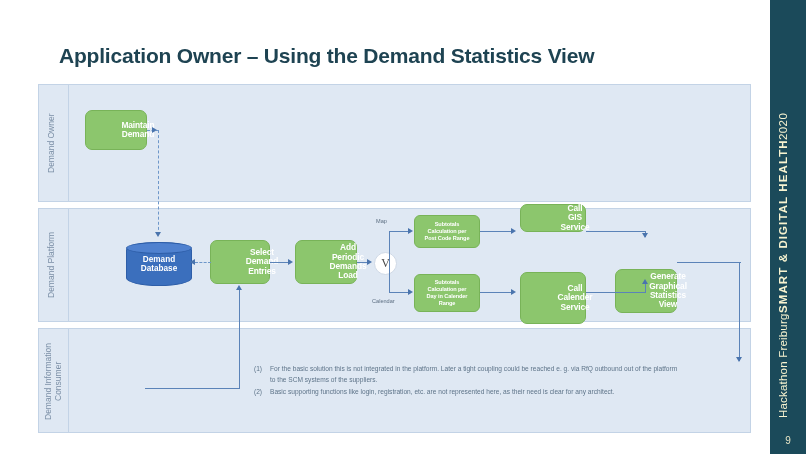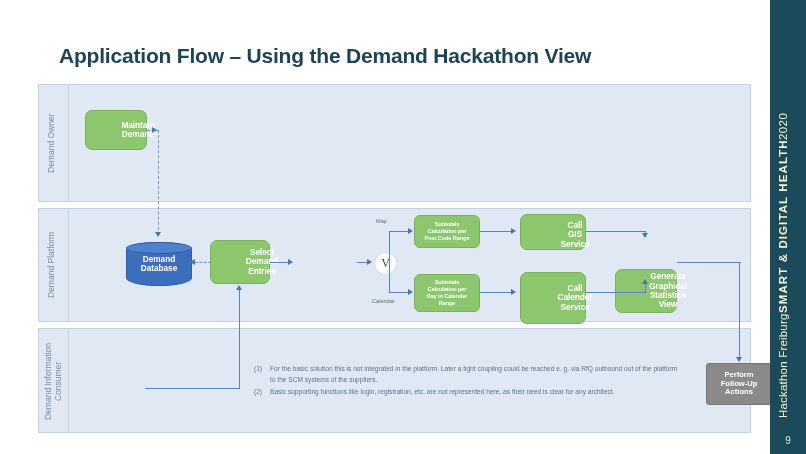--- a/index.html
+++ b/index.html
@@ -128,21 +128,21 @@
   }
   .note-row{display:flex;}
   .note-num{width:16px;flex:0 0 16px;}
   .note-txt{flex:1;}
 </style>
 </head>
 <body>
 
 <div id="stage">
 
-  <div class="title">Application Flow – Using the Demand Hackathon View</div>
+  <div class="title">Application Owner – Using the Demand Statistics View</div>
 
   <div class="lane" style="left:38px;top:84px;width:713px;height:118px;"></div>
   <div class="lane" style="left:38px;top:208px;width:713px;height:114px;"></div>
   <div class="lane" style="left:38px;top:328px;width:713px;height:105px;"></div>
 
   <div style="position:absolute;left:68px;top:84px;width:1px;height:118px;background:#c3d3e6;"></div>
   <div style="position:absolute;left:68px;top:208px;width:1px;height:114px;background:#c3d3e6;"></div>
   <div style="position:absolute;left:68px;top:328px;width:1px;height:105px;background:#c3d3e6;"></div>
 
   <div class="lane-label" style="left:46px;top:100px;height:86px;">Demand Owner</div>
@@ -162,20 +162,23 @@
     <span>Demand<br>Database</span>
   </div>
 
   <div class="node green big" style="left:210px;top:240px;width:60px;height:44px;">
     <span>Select<br>Demand<br>Entries</span>
   </div>
 
   <div class="conn dash-h" style="left:195px;top:262px;width:16px;"></div>
   <div class="arrow ar-left" style="left:190px;top:258.8px;"></div>
 
+  <div class="node green big" style="left:295px;top:240px;width:62px;height:44px;">
+    <span>Add Periodic<br>Demands<br>Load</span>
+  </div>
 
   <div class="conn h" style="left:270px;top:261.5px;width:20px;"></div>
   <div class="arrow ar-right" style="left:288px;top:258.8px;"></div>
 
   <div class="gateway" style="left:374px;top:252px;">
     <span>V</span>
   </div>
 
   <div class="conn h" style="left:357px;top:261.5px;width:12px;"></div>
   <div class="arrow ar-right" style="left:367px;top:258.8px;"></div>
@@ -190,21 +193,21 @@
   <div class="edgelabel" style="left:372px;top:298px;">Calendar</div>
 
   <div class="node green small" style="left:414px;top:215px;width:66px;height:33px;">
     <span>Subtotals<br>Calculation per<br>Post Code Range</span>
   </div>
 
   <div class="node green small" style="left:414px;top:274px;width:66px;height:38px;">
     <span>Subtotals<br>Calculation per<br>Day in Calender<br>Range</span>
   </div>
 
-  <div class="node green big" style="left:520px;top:214px;width:66px;height:36px;align-items:flex-end;">
+  <div class="node green big" style="left:520px;top:204px;width:66px;height:28px;">
     <span>Call GIS<br>Service</span>
   </div>
 
   <div class="node green big" style="left:520px;top:272px;width:66px;height:52px;">
     <span>Call Calender<br>Service</span>
   </div>
 
   <div class="conn h" style="left:480px;top:231px;width:33px;"></div>
   <div class="arrow ar-right" style="left:511px;top:228.3px;"></div>
 
@@ -225,23 +228,20 @@
 
   <div class="conn h" style="left:677px;top:262px;width:64px;"></div>
   <div class="conn v" style="left:739px;top:262px;height:99px;"></div>
   <div class="arrow ar-down" style="left:735.8px;top:357px;"></div>
 
 
   <div class="conn h" style="left:145px;top:388px;width:95px;"></div>
   <div class="conn v" style="left:239px;top:290px;height:98px;"></div>
   <div class="arrow ar-up" style="left:235.8px;top:285px;"></div>
 
-  <div class="node gray" style="left:706px;top:363px;width:66px;height:42px;">
-    <span>Perform<br>Follow-Up<br>Actions</span>
-  </div>
 
   <div class="notes">
     <div class="note-row">
       <div class="note-num">(1)</div>
       <div class="note-txt">For the basic solution this is not integrated in the platform. Later a tight coupling could be reached e. g. via RfQ outbound out of the platform to the SCM systems of the suppliers.</div>
     </div>
     <div class="note-row">
       <div class="note-num">(2)</div>
       <div class="note-txt">Basic supporting functions like login, registration, etc. are not represented here, as their need is clear for any architect.</div>
     </div>

